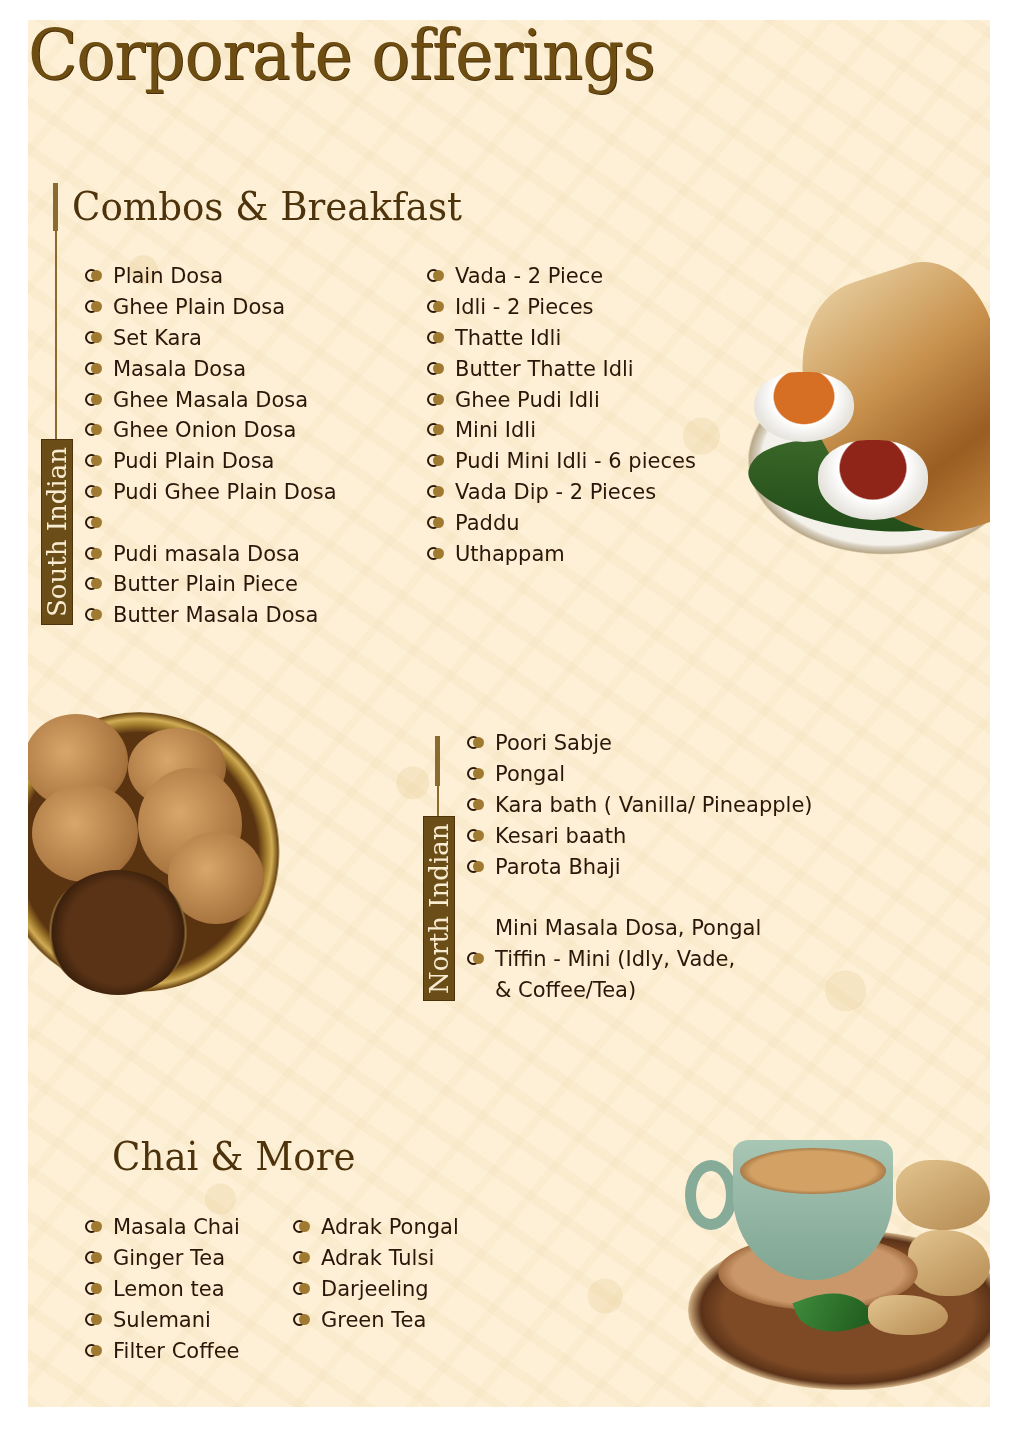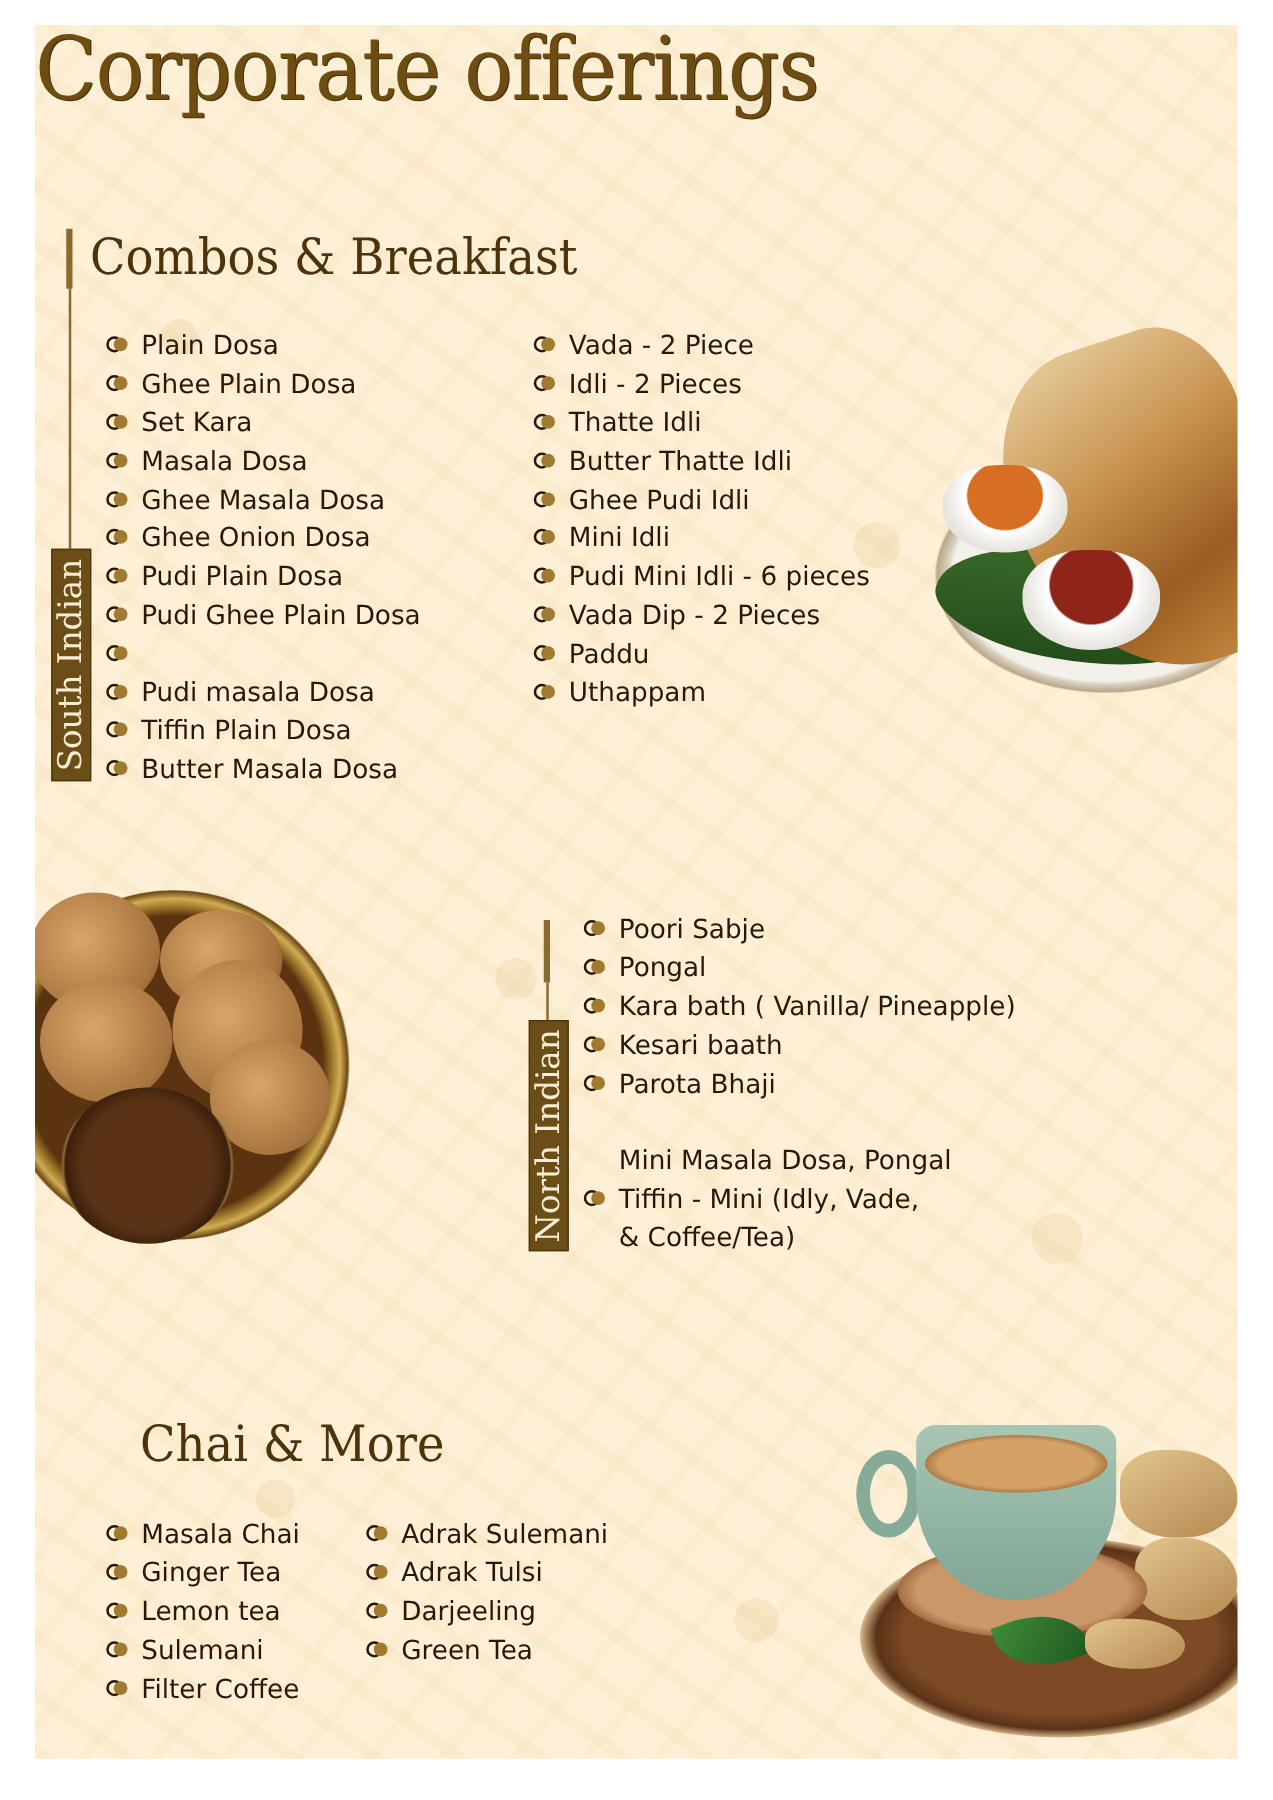--- a/index.html
+++ b/index.html
@@ -176,21 +176,21 @@
       </li>
     <li class="menu-item">
         <span class="bullet"></span>
       </li>
     <li class="menu-item">
         <span class="bullet"></span>
         <span>Pudi masala Dosa</span>
       </li>
     <li class="menu-item">
         <span class="bullet"></span>
-        <span>Tiffin Plain Dosa</span>
+        <span>Butter Plain Piece</span>
       </li>
     <li class="menu-item">
         <span class="bullet"></span>
         <span>Butter Masala Dosa</span>
       </li>
   </ul>
 
   <ul class="menu-list" style="left:399px; top:241px;">
     <li class="menu-item">
         <span class="bullet"></span>
@@ -309,21 +309,21 @@
       </li>
     <li class="menu-item">
         <span class="bullet"></span>
         <span>Filter Coffee</span>
       </li>
   </ul>
 
   <ul class="menu-list" style="left:265px; top:1192px;">
     <li class="menu-item">
         <span class="bullet"></span>
-        <span>Adrak Sulemani</span>
+        <span>Adrak Pongal</span>
       </li>
     <li class="menu-item">
         <span class="bullet"></span>
         <span>Adrak Tulsi</span>
       </li>
     <li class="menu-item">
         <span class="bullet"></span>
         <span>Darjeeling</span>
       </li>
     <li class="menu-item">

